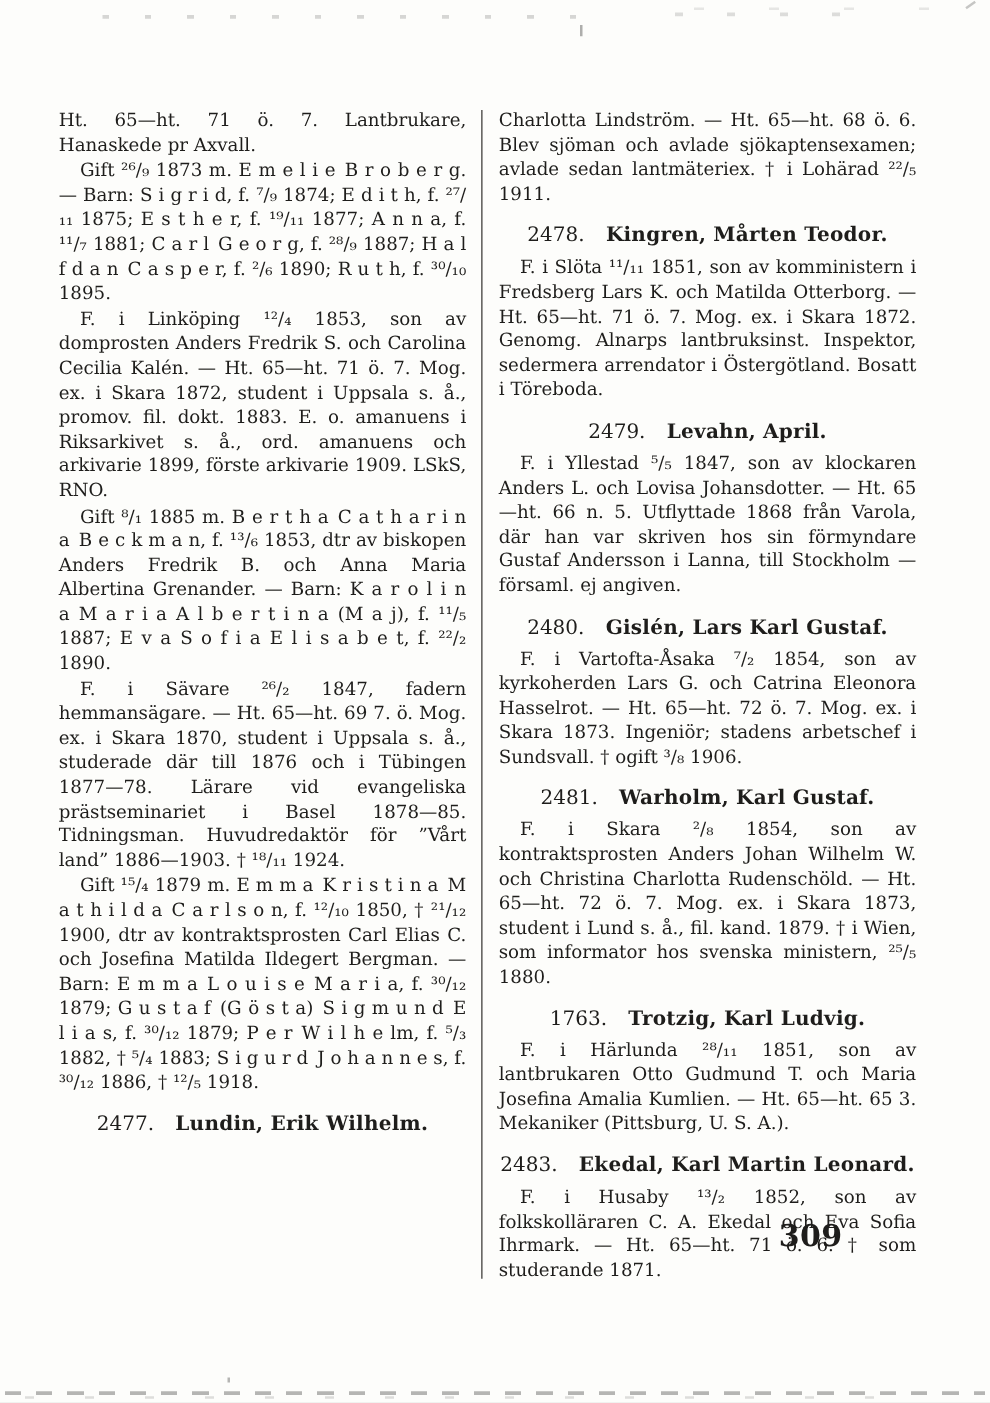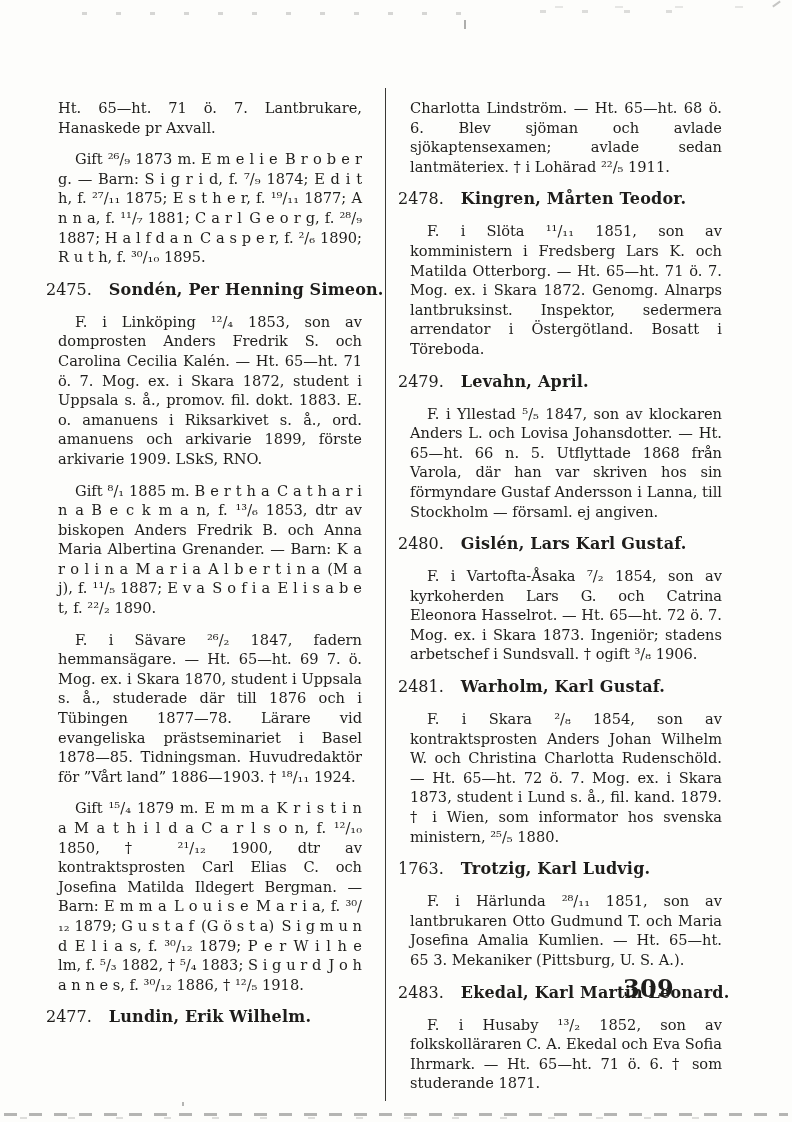--- a/index.html
+++ b/index.html
@@ -23,30 +23,30 @@
     line-height:19.6px;
     text-align:justify;
   }
   .col-left{width:328px;}
   .col-right{width:336px;}
   .divider{
     width:1px;
     background:#3a3836;
     margin:2px 12px 4px 11px;
   }
-  .column p{margin:12px;}
+  .column p{margin:1px;}
   .column p.indent{text-indent:17px;}
   .column p.noindent{text-indent:0;}
   h2.entry-heading{
     margin:12px 0 6px 0;
     padding:0;
     font-size:16px;
     line-height:21px;
     font-weight:normal;
-    text-align:left;
+    text-align:center;
     white-space:nowrap;
   }
   h2.entry-heading .enum{
     font-weight:normal;
     margin-right:17px;
   }
   h2.entry-heading .ename{
     font-weight:bold;
     letter-spacing:.2px;
   }
@@ -83,21 +83,20 @@
   <div class="noise noise-top-1"></div>
   <div class="noise noise-top-2"></div>
   <div class="noise noise-top-3"></div>
   <div class="noise tick-top"></div>
   <div class="noise smudge-tr"></div>
 
   <div class="columns">
     <div class="column col-left">
         <p class="noindent">Ht. 65—ht. 71 ö. 7.  Lantbrukare, Hanaskede pr Axvall.</p>
         <p class="indent">Gift ²⁶/₉ 1873 m. E m e l i e B r o b e r g. — Barn: S i g r i d, f. ⁷/₉ 1874; E d i t h, f. ²⁷/₁₁ 1875; E s t h e r, f. ¹⁹/₁₁ 1877; A n n a, f. ¹¹/₇ 1881; C a r l G e o r g, f. ²⁸/₉ 1887; H a l f d a n C a s p e r, f. ²/₆ 1890; R u t h, f. ³⁰/₁₀ 1895.</p>
-        <h2 class="entry-heading"><span class="enum">2475.</span><span class="ename">Sondén, Per Henning Simeon.</span></h2>
         <p class="indent">F. i Linköping ¹²/₄ 1853, son av domprosten Anders Fredrik S. och Carolina Cecilia Kalén. — Ht. 65—ht. 71 ö. 7.  Mog. ex. i Skara 1872, student i Uppsala s. å., promov. fil. dokt. 1883.  E. o. amanuens i Riksarkivet s. å., ord. amanuens och arkivarie 1899, förste arkivarie 1909.  LSkS, RNO.</p>
         <p class="indent">Gift ⁸/₁ 1885 m. B e r t h a C a t h a r i n a B e c k m a n, f. ¹³/₆ 1853, dtr av biskopen Anders Fredrik B. och Anna Maria Albertina Grenander. — Barn: K a r o l i n a M a r i a A l b e r t i n a (M a j), f. ¹¹/₅ 1887; E v a S o f i a E l i s a b e t, f. ²²/₂ 1890.</p>
         <p class="indent">F. i Sävare ²⁶/₂ 1847, fadern hemmansägare. — Ht. 65—ht. 69 7. ö.  Mog. ex. i Skara 1870, student i Uppsala s. å., studerade där till 1876 och i Tübingen 1877—78.  Lärare vid evangeliska prästseminariet i Basel 1878—85.  Tidningsman.  Huvudredaktör för ”Vårt land” 1886—1903.  † ¹⁸/₁₁ 1924.</p>
         <p class="indent">Gift ¹⁵/₄ 1879 m. E m m a K r i s t i n a M a t h i l d a C a r l s o n, f. ¹²/₁₀ 1850, † ²¹/₁₂ 1900, dtr av kontraktsprosten Carl Elias C. och Josefina Matilda Ildegert Bergman. — Barn: E m m a L o u i s e M a r i a, f. ³⁰/₁₂ 1879; G u s t a f (G ö s t a) S i g m u n d E l i a s, f. ³⁰/₁₂ 1879; P e r W i l h e lm, f. ⁵/₃ 1882, † ⁵/₄ 1883; S i g u r d J o h a n n e s, f. ³⁰/₁₂ 1886, † ¹²/₅ 1918.</p>
         <h2 class="entry-heading"><span class="enum">2477.</span><span class="ename">Lundin, Erik Wilhelm.</span></h2>
       </div>
     <div class="divider"></div>
     <div class="column col-right">
         <p class="noindent">Charlotta Lindström. — Ht. 65—ht. 68 ö. 6. Blev sjöman och avlade sjökaptensexamen; avlade sedan lantmäteriex.  † i Lohärad ²²/₅ 1911.</p>
         <h2 class="entry-heading"><span class="enum">2478.</span><span class="ename">Kingren, Mårten Teodor.</span></h2>

